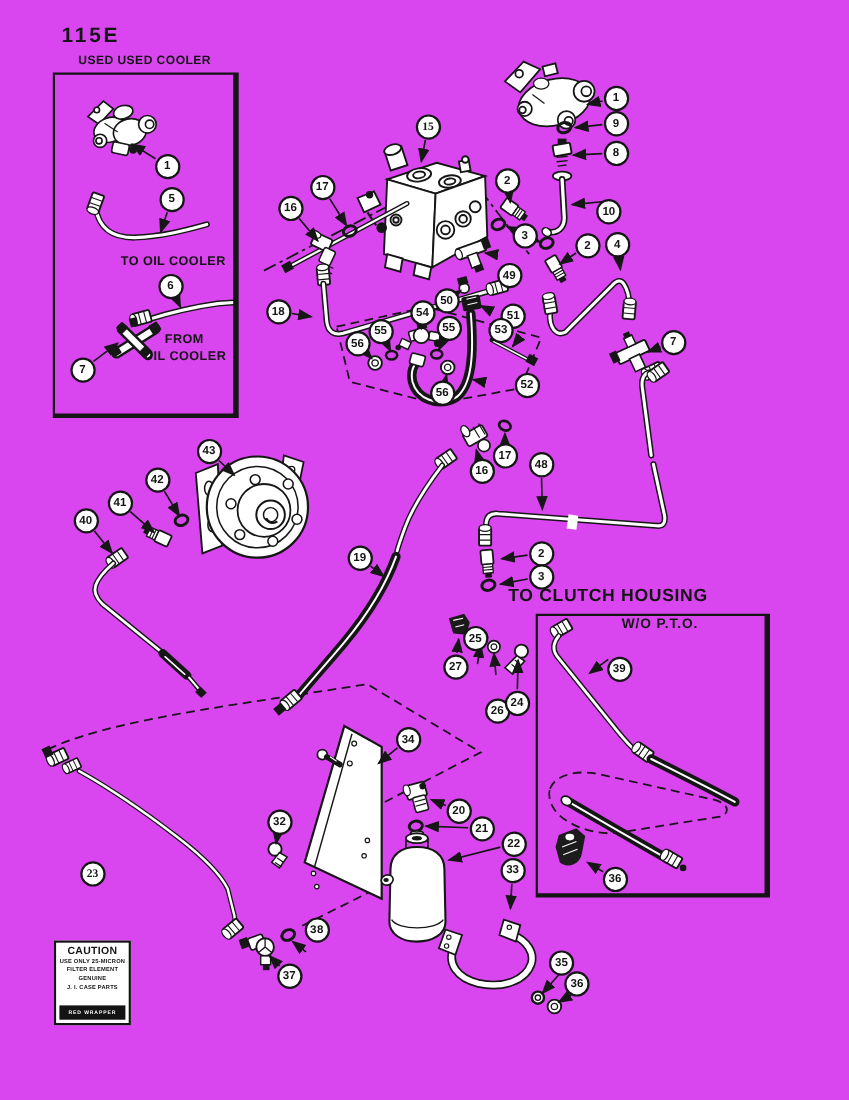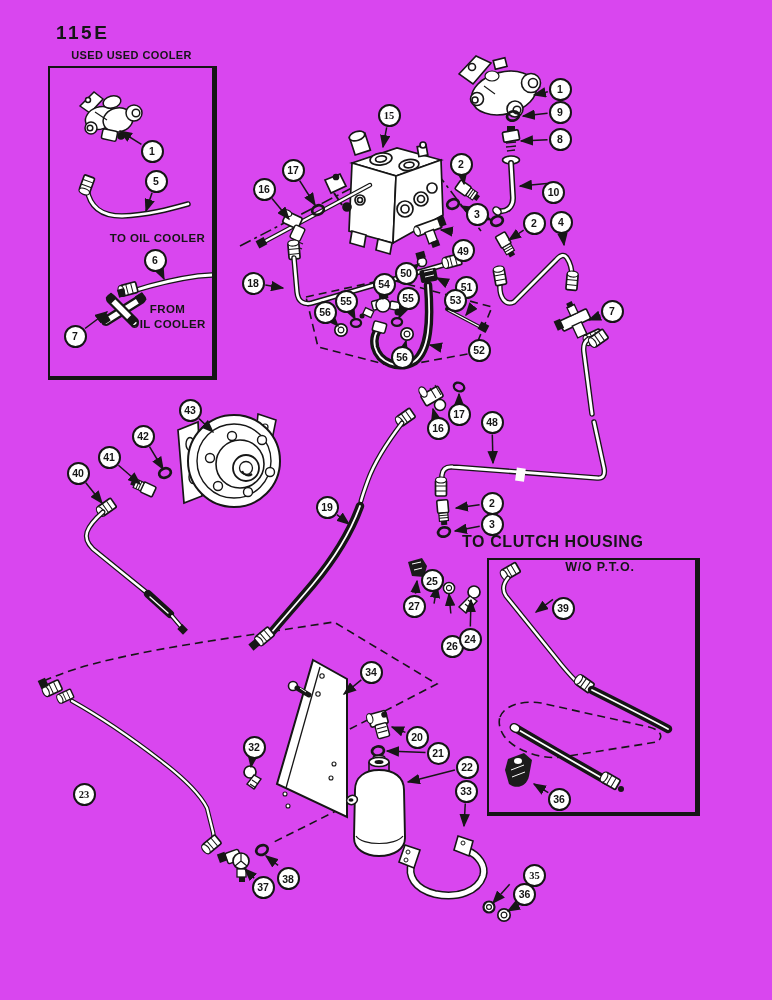--- a/index.html
+++ b/index.html
@@ -454,20 +454,30 @@
   <div class="page-code">115E</div>
   <div class="lbl t-cooler">USED USED COOLER</div>
   <div class="box b-cooler"></div>
   <div class="lbl t-oilcooler">TO OIL COOLER</div>
   <div class="lbl t-from1">FROM</div>
   <div class="lbl t-from2">OIL COOLER</div>
   <div class="lbl t-clutch">TO CLUTCH HOUSING</div>
   <div class="box b-pto"></div>
   <div class="lbl t-pto">W/O P.T.O.</div>
 
+  <div class="box b-caution">
+    <div class="ct">CAUTION</div>
+    <div id="caution-lines">
+        <div class="cl">USE ONLY 25-MICRON</div>
+        <div class="cl">FILTER ELEMENT</div>
+        <div class="cl">GENUINE</div>
+        <div class="cl">J. I. CASE PARTS</div>
+      </div>
+    <div class="cf">RED WRAPPER</div>
+  </div>
 
   <div id="callouts">
       <div class="callout" style="left: 140.5px; top: 139.5px;">1</div>
       <div class="callout" style="left: 144.5px; top: 169.5px;">5</div>
       <div class="callout" style="left: 143.5px; top: 248.5px;">6</div>
       <div class="callout" style="left: 63.5px; top: 324.5px;">7</div>
       <div class="callout" style="left: 548.5px; top: 77.5px;">1</div>
       <div class="callout" style="left: 548.5px; top: 100.5px;">9</div>
       <div class="callout" style="left: 548.5px; top: 127.5px;">8</div>
       <div class="callout" style="left: 542px; top: 170.5px; margin-top: 10px;">10</div>
@@ -505,19 +515,19 @@
       <div class="callout" style="left: 440.5px; top: 614.5px; margin-top: 20px;">26</div>
       <div class="callout" style="left: 458.5px; top: 627.5px;">24</div>
       <div class="callout" style="left: 359.5px; top: 660.5px;">34</div>
       <div class="callout" style="left: 405.5px; top: 725.5px;">20</div>
       <div class="callout" style="left: 426.5px; top: 741.5px;">21</div>
       <div class="callout" style="left: 455.5px; top: 755.5px;">22</div>
       <div class="callout" style="left: 454.5px; top: 779.5px;">33</div>
       <div class="callout" style="left: 242.5px; top: 735.5px;">32</div>
       <div class="callout" style="left: 72.5px; top: 783px; font-family: Liberation Serif, serif;">23</div>
       <div class="callout" style="left: 251.5px; top: 875.5px;">37</div>
-      <div class="callout" style="left: 276.5px; top: 867px;">38</div>
-      <div class="callout" style="left: 523px; top: 863.5px; font-family: Liberation Serif, serif;">35</div>
+      <div class="callout" style="left: 276.5px; top: 834px; font-family: Liberation Mono, monospace;">38</div>
+      <div class="callout" style="left: 499px; top: 863.5px;">35</div>
       <div class="callout" style="left: 513px; top: 882.5px;">36</div>
       <div class="callout" style="left: 551.5px; top: 580.5px; margin-top: 16px;">39</div>
       <div class="callout" style="left: 547.5px; top: 787.5px;">36</div>
     </div>
 </div>
 
 </body></html>

